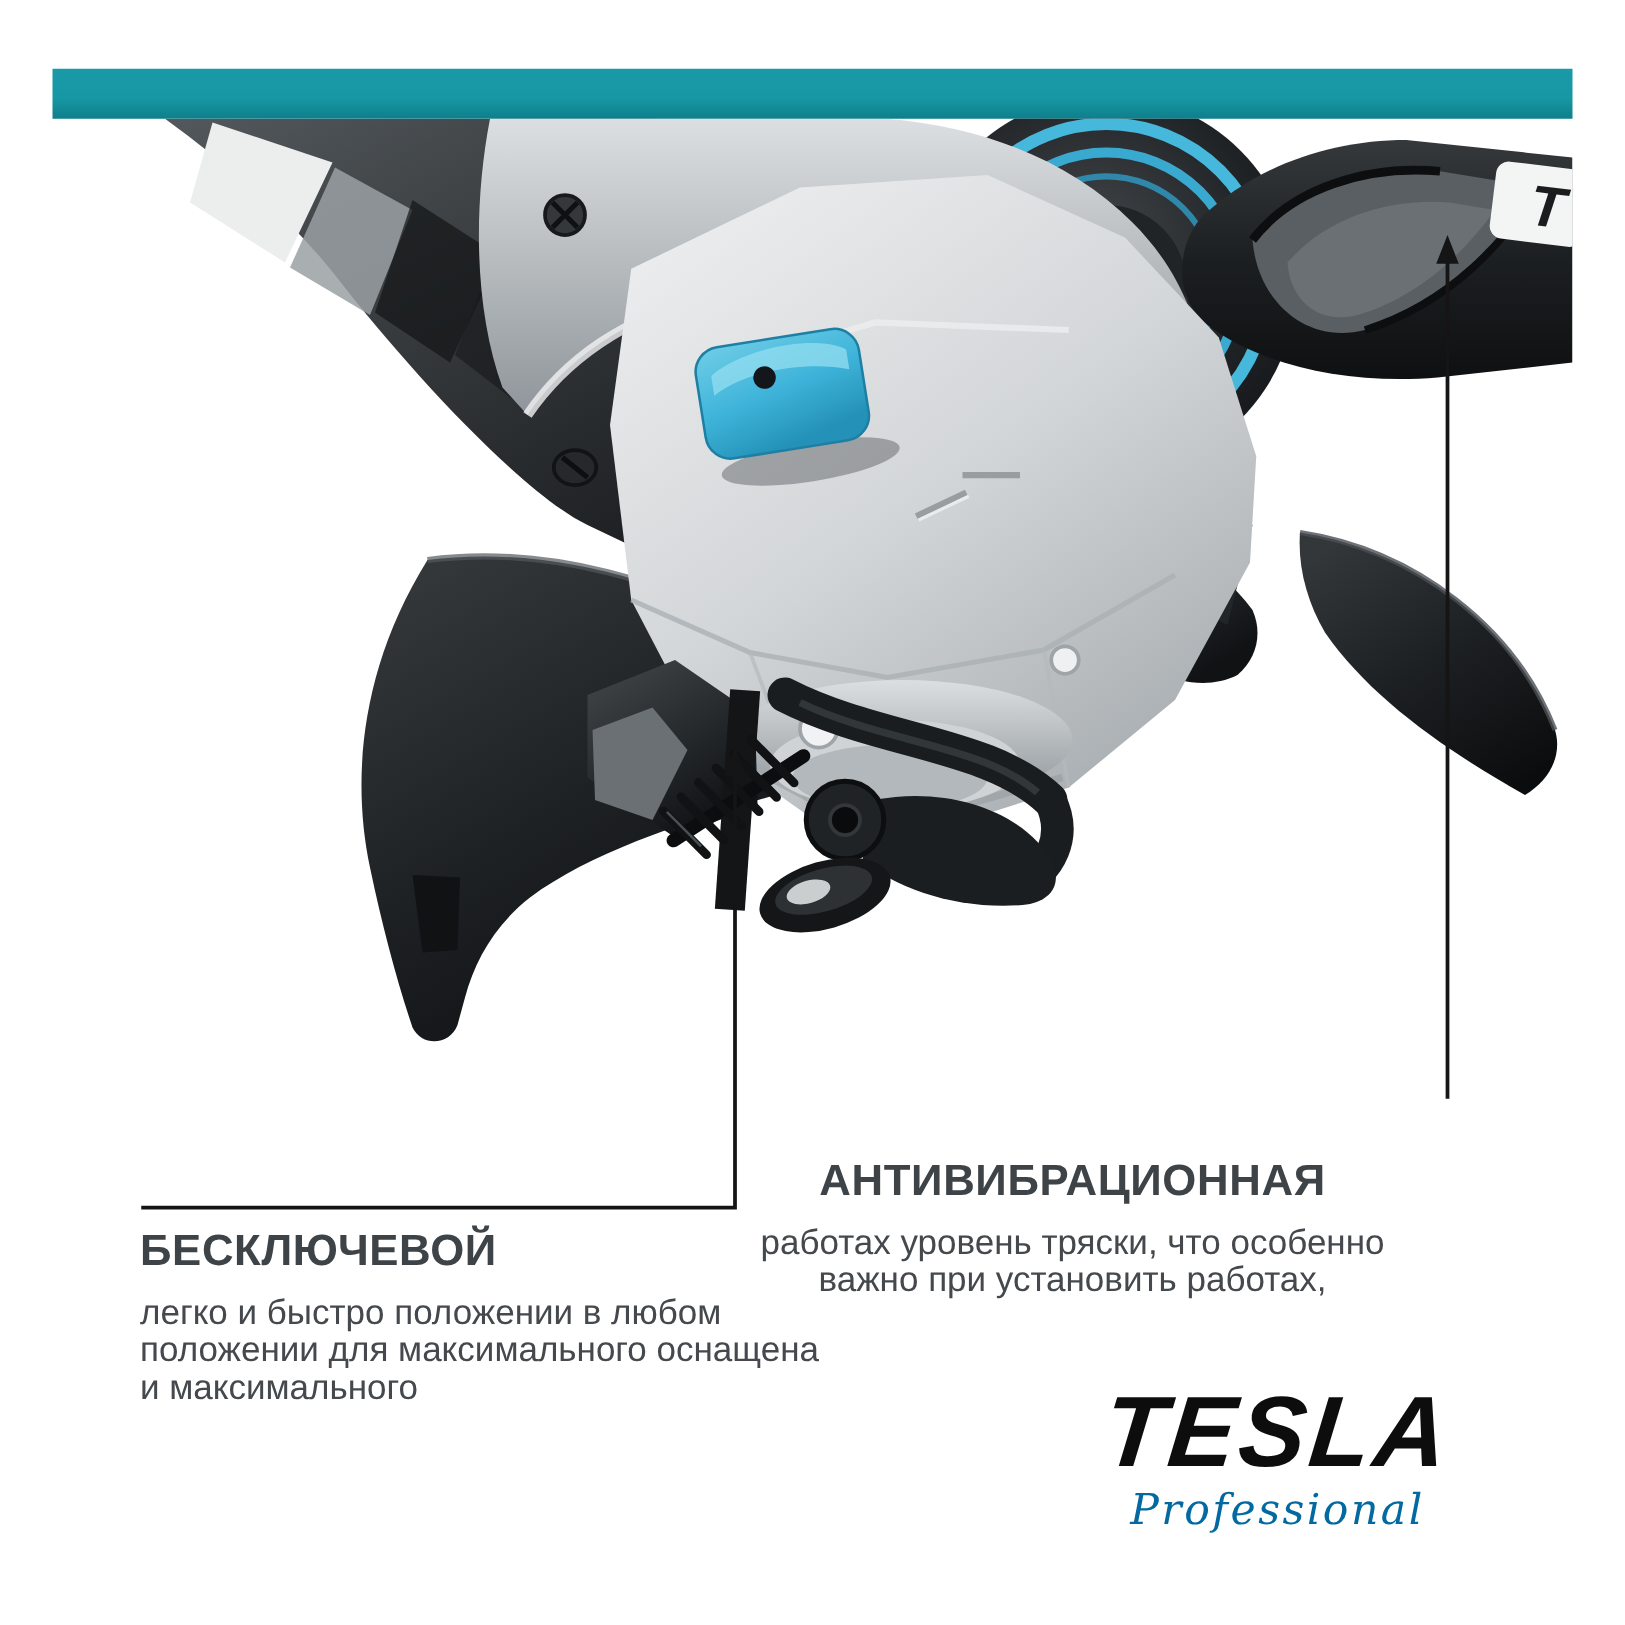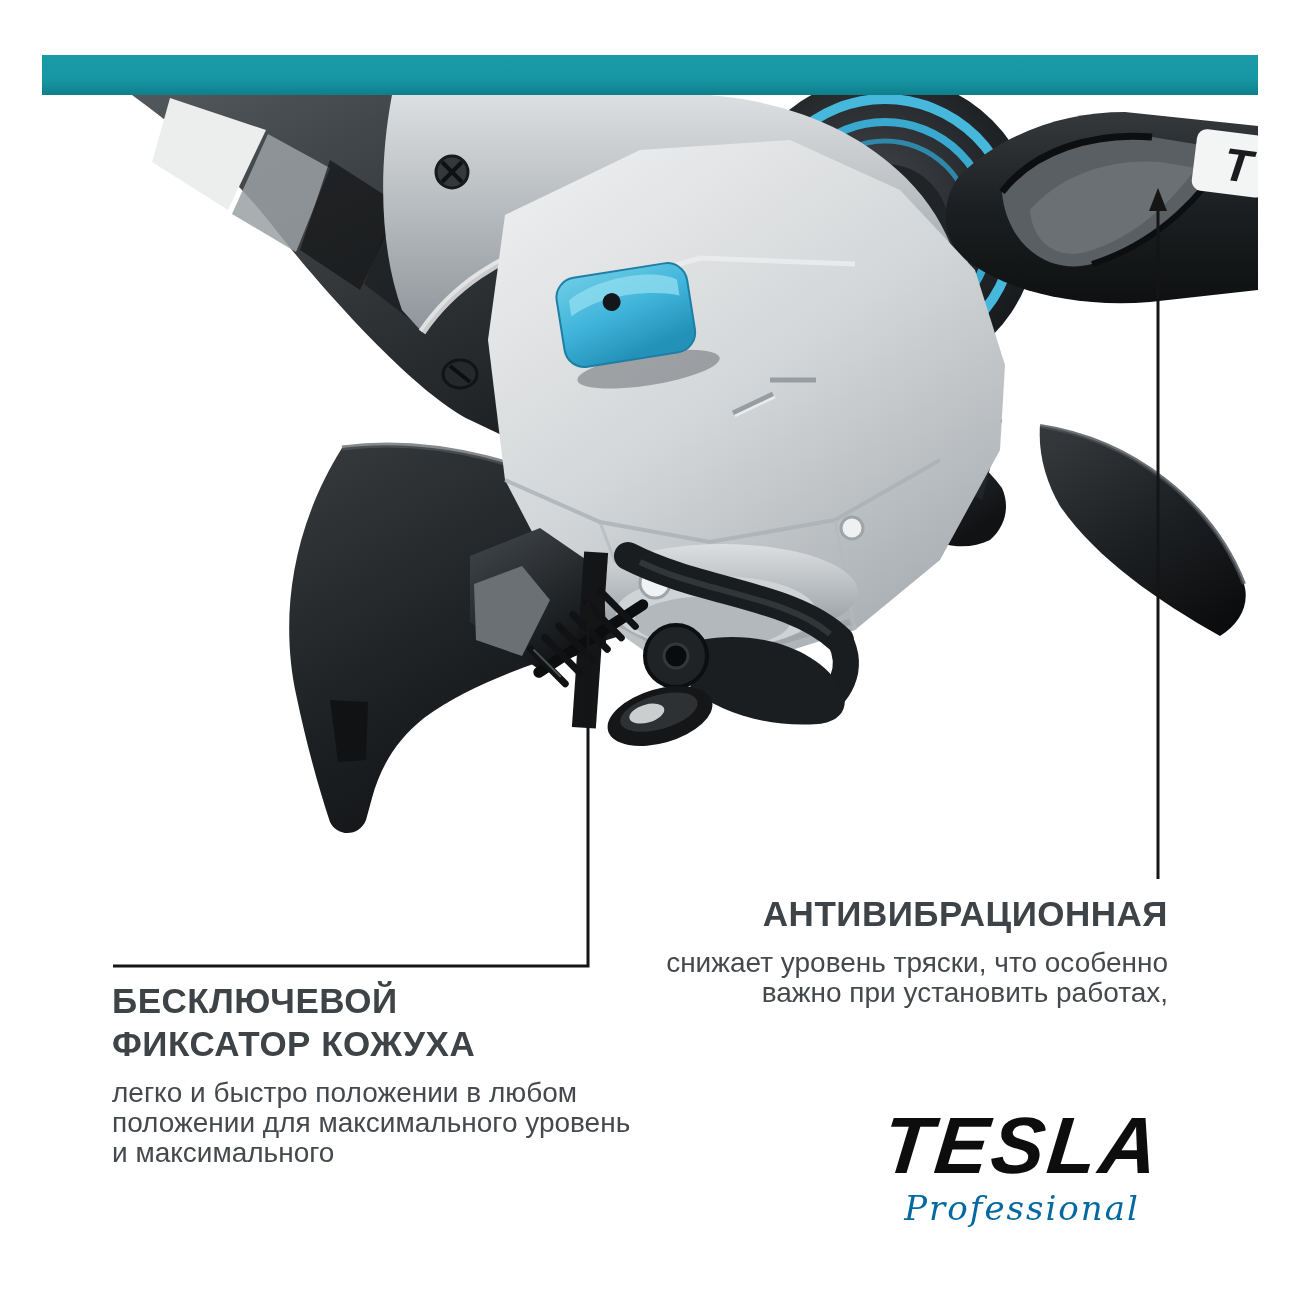--- a/index.html
+++ b/index.html
@@ -5,21 +5,21 @@
   html,body{margin:0;padding:0;background:#ffffff;}
   #canvas{position:relative;width:1300px;height:1300px;background:#ffffff;overflow:hidden;
           font-family:"Liberation Sans",sans-serif;}
   .top-bar{position:absolute;left:42px;top:55px;width:1216px;height:40px;
            background:linear-gradient(to bottom,#1a9aa6 0%,#1697a3 60%,#0e7f8b 100%);}
   .photo-layer{position:absolute;left:0;top:0;width:1300px;height:1300px;}
   .callout{position:absolute;color:#3e4347;}
   .callout .title{font-size:35px;line-height:43px;font-weight:700;letter-spacing:0.5px;color:#3e4347;}
   .callout .body{margin-top:13px;font-size:28px;line-height:30px;font-weight:400;color:#45494d;}
   .callout-left{left:112px;top:979px;width:560px;text-align:left;}
-  .callout-right{right:132px;top:892px;width:620px;text-align:right;}
+  .callout-right{right:132px;top:923px;width:620px;text-align:center;}
   .brand{position:absolute;right:128px;top:1106px;width:300px;text-align:center;}
   .brand .wordmark{font-weight:700;font-style:italic;font-size:80px;line-height:80px;
                    letter-spacing:3px;color:#0d0d0d;transform:skewX(-6deg);}
   .brand .tagline{font-family:"DejaVu Serif",serif;font-style:italic;font-size:34px;
                   line-height:40px;color:#0369a1;letter-spacing:2px;margin-top:2px;}
 </style>
 </head>
 <body>
 
 <div id="canvas">
@@ -203,35 +203,34 @@
     </g>
     <g>
       <path d="M 1158,202 L 1158,879" fill="none" stroke="#151515" stroke-width="3"></path>
       <polygon points="1158,188 1149,211 1167,211" fill="#151515"></polygon>
     </g>
   </svg>
 
   <div class="callout callout-left">
     <div class="title">
       <div>БЕСКЛЮЧЕВОЙ</div>
-      <div>ФИКСАТОР КОЖУХА</div>
     </div>
     <div class="body">
       <div>легко и быстро положении в любом</div>
-      <div>положении для максимального уровень</div>
+      <div>положении для максимального оснащена</div>
       <div>и максимального</div>
     </div>
   </div>
 
   <div class="callout callout-right">
     <div class="title">
       <div>АНТИВИБРАЦИОННАЯ</div>
     </div>
     <div class="body">
-      <div>снижает уровень тряски, что особенно</div>
+      <div>работах уровень тряски, что особенно</div>
       <div>важно при установить работах,</div>
     </div>
   </div>
 
   <div class="brand">
     <div class="wordmark">TESLA</div>
     <div class="tagline">Professional</div>
   </div>
 
 </div>

